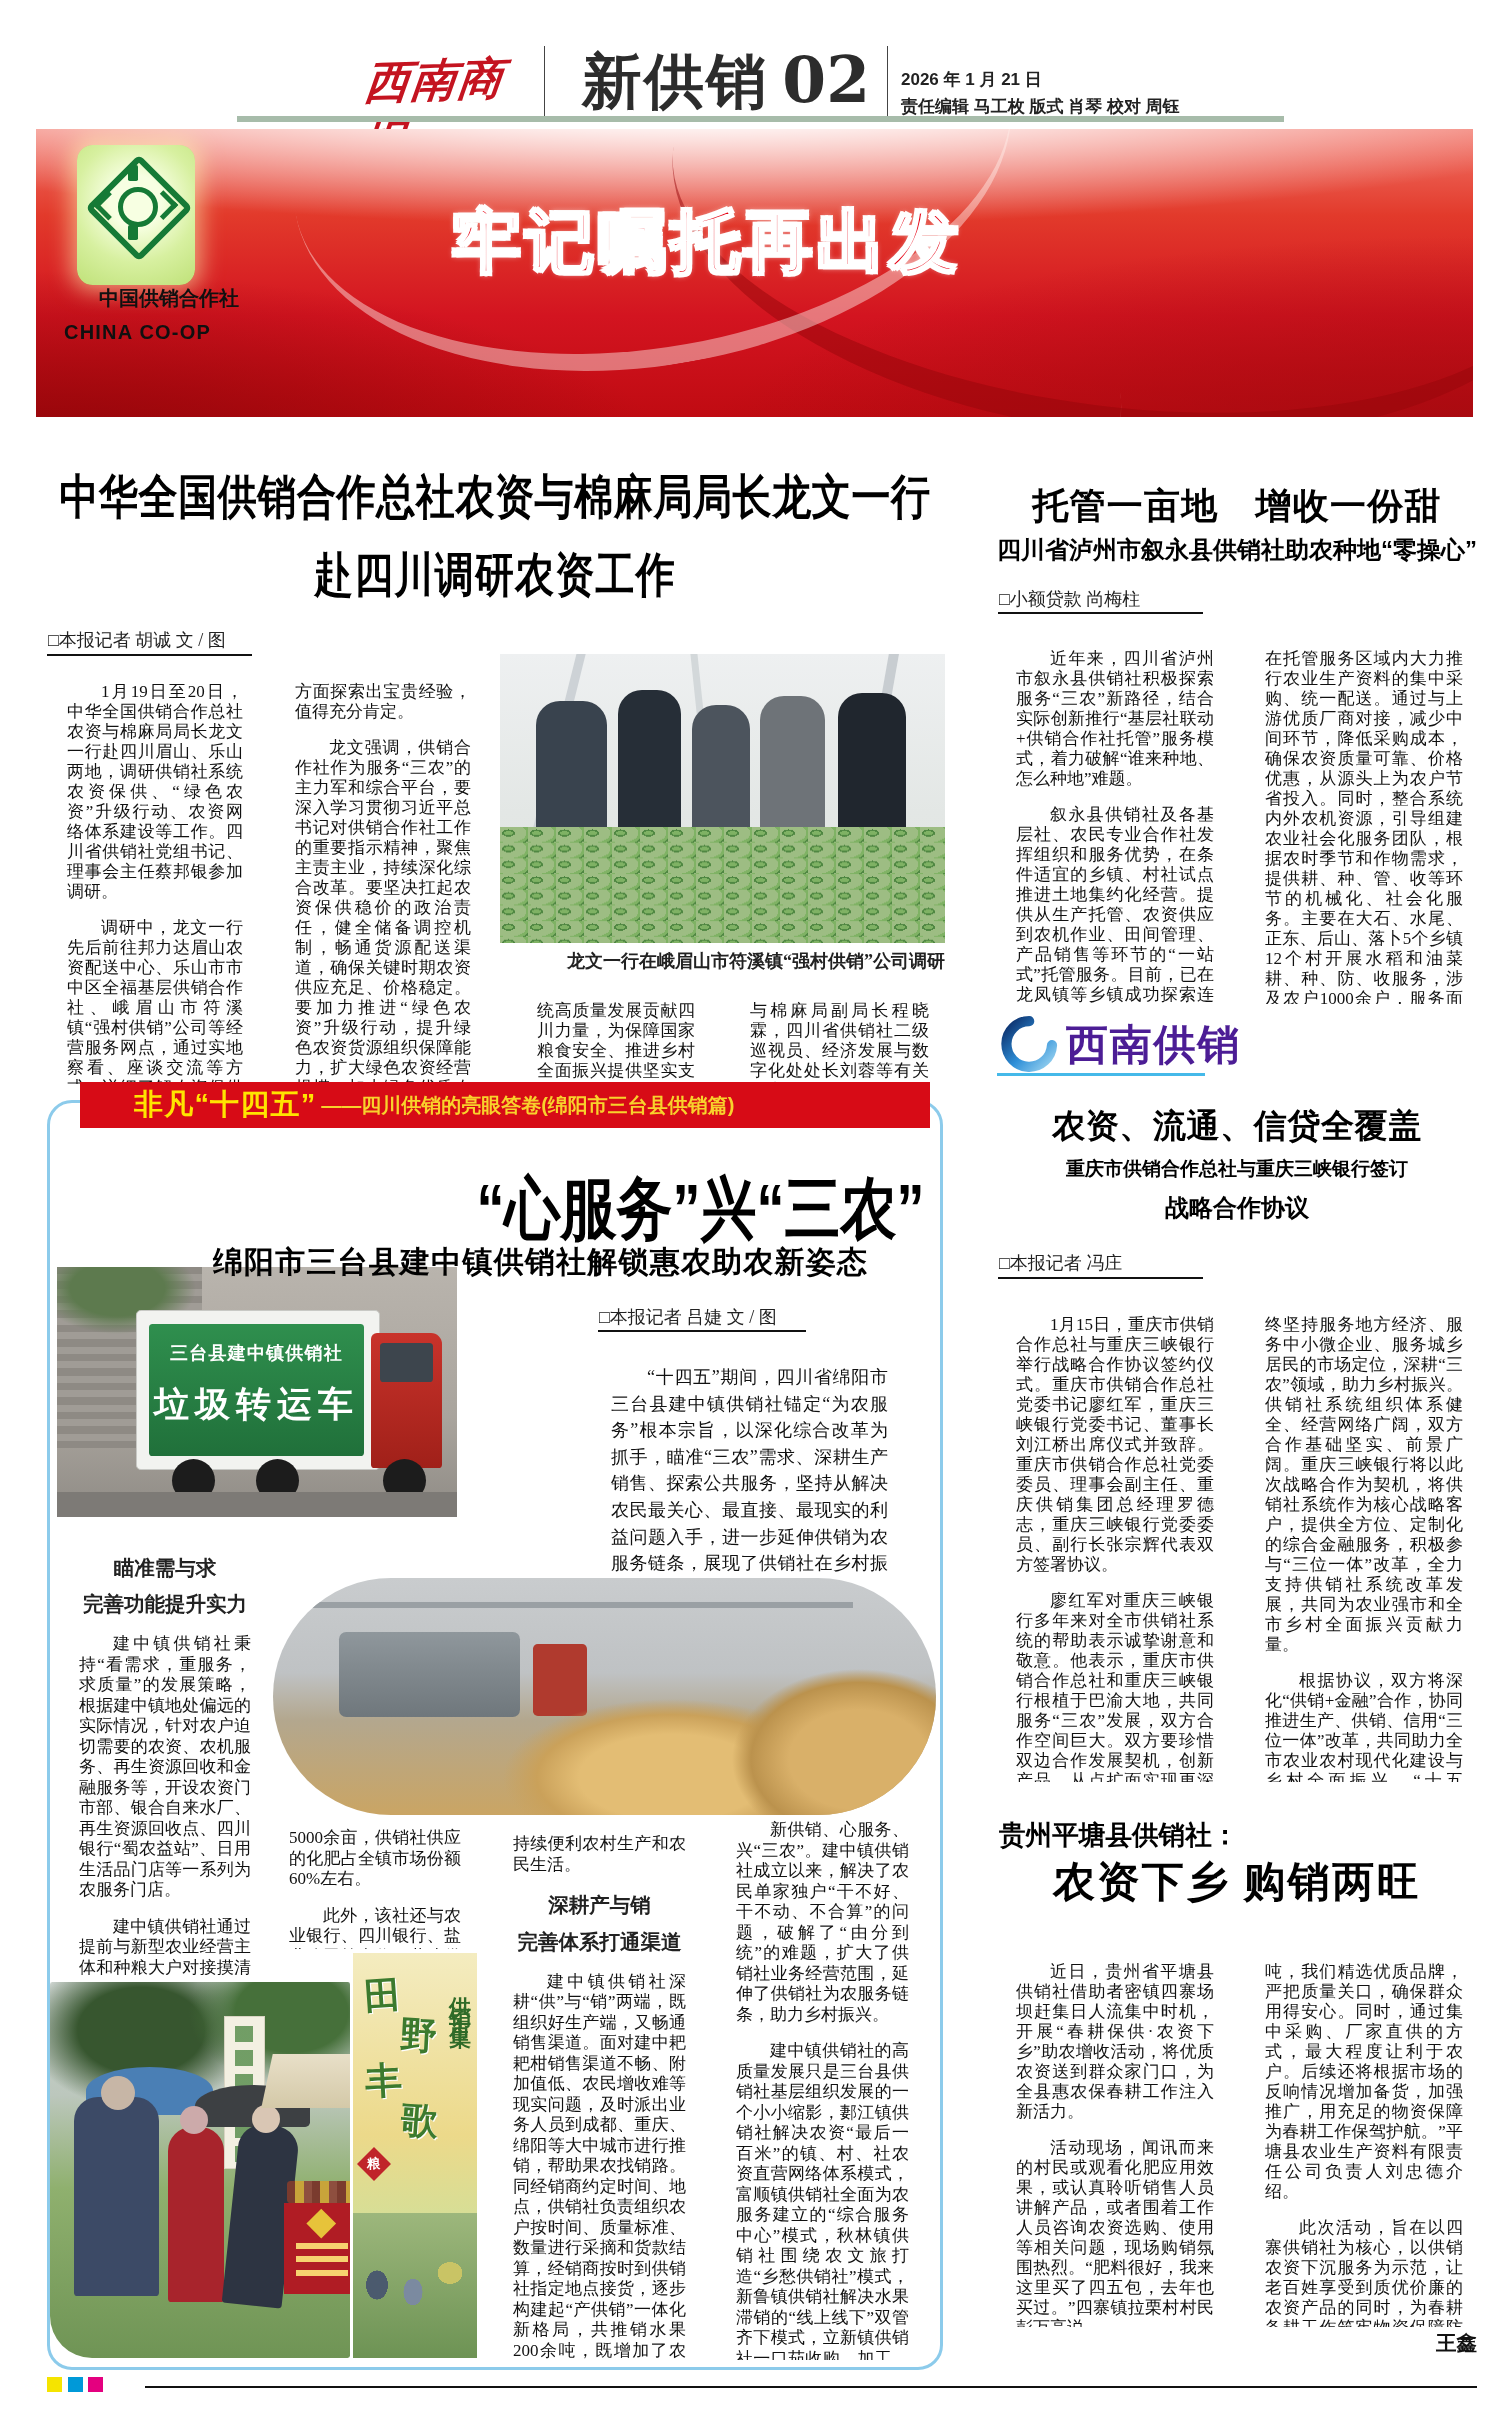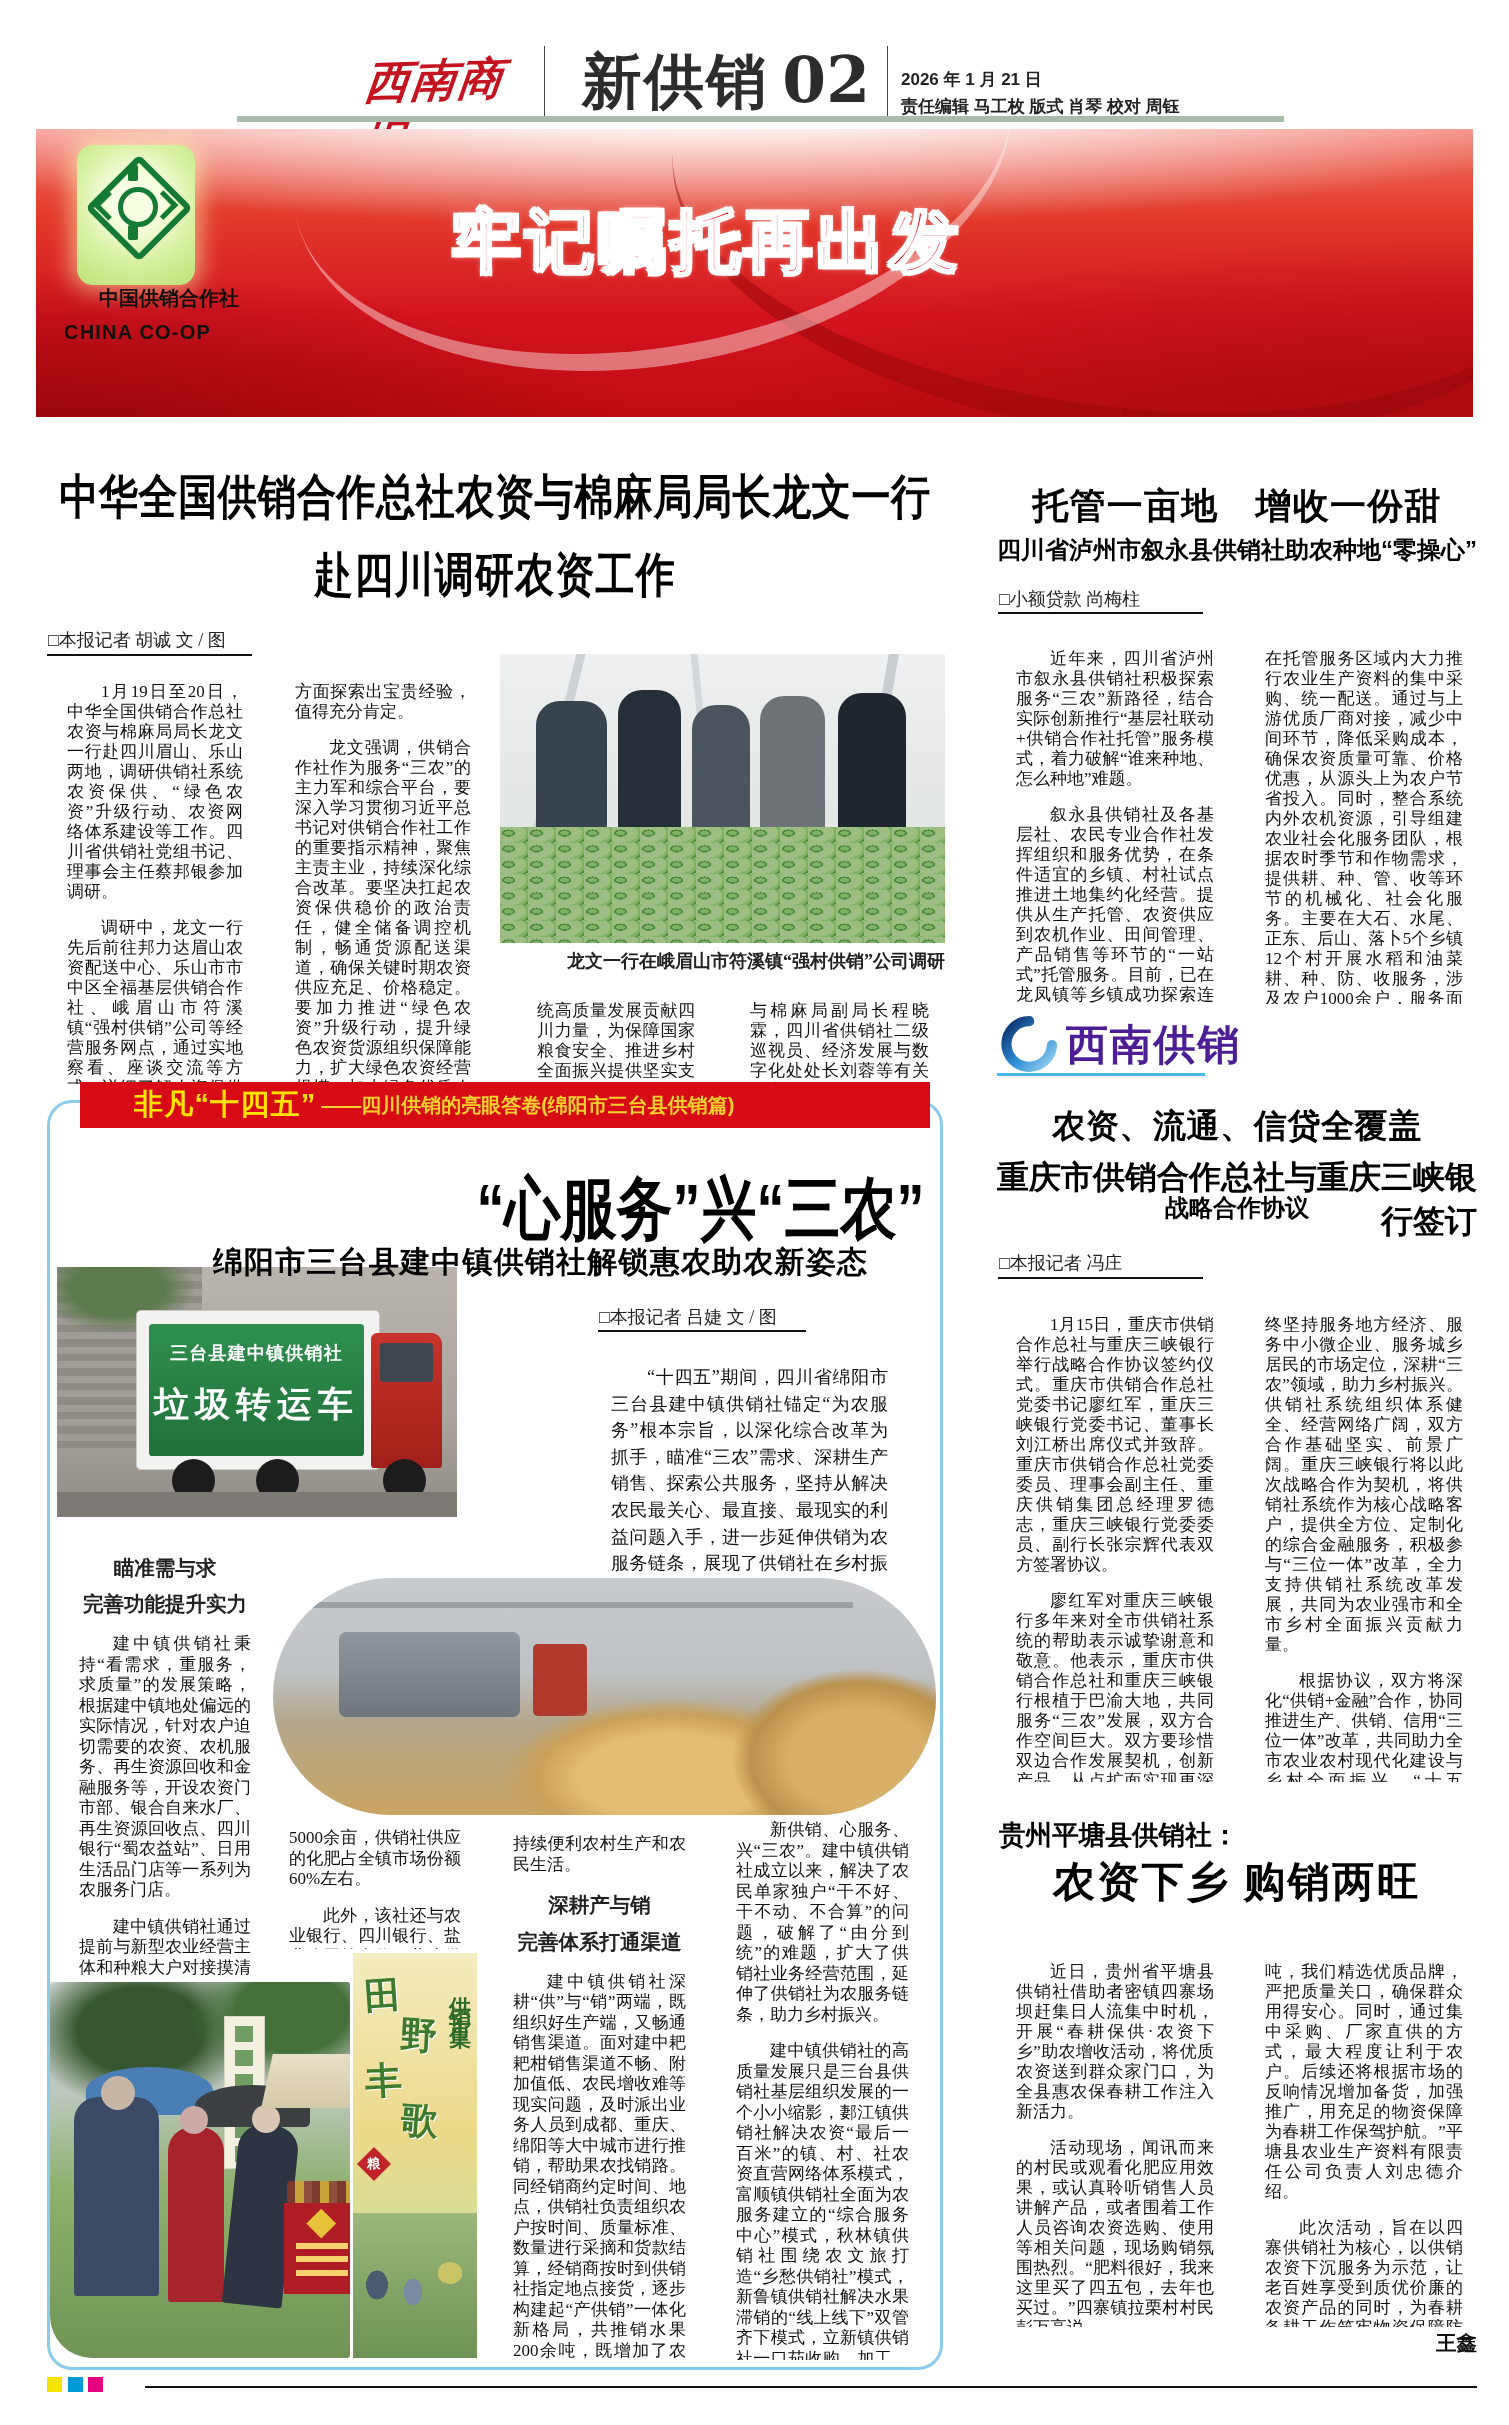--- a/index.html
+++ b/index.html
@@ -142,21 +142,21 @@
             <stop offset="1" stop-color="#9ad3f0"></stop>
       </linearGradient>
         </defs>
       <path d="M52 8 A38 38 0 1 0 90 48" fill="none" stroke="url(#sw)" stroke-width="17" stroke-linecap="round"></path>
     </svg>
   </div>
   <div class="abs" style="left:1066px;top:1017px;font-family:'Liberation Sans',sans-serif;font-weight:900;font-size:42px;color:#4c1d95;letter-spacing:1.8px;">西南供销</div>
   <div class="abs" style="left:997px;top:1073px;width:208px;height:3px;background:#45b9e9;"></div>
 
   <div class="abs serif-title center" style="left:997px;top:1104px;width:480px;font-size:33px;letter-spacing:0.6px;">农资、流通、信贷全覆盖</div>
-  <div class="abs sans-title center" style="left:997px;top:1156px;width:480px;font-size:32px;text-align:right;">重庆市供销合作总社与重庆三峡银行签订</div>
+  <div class="abs sans-title center" style="left:997px;top:1156px;width:480px;font-size:19px;">重庆市供销合作总社与重庆三峡银行签订</div>
   <div class="abs sans-title center" style="left:997px;top:1192px;width:480px;font-size:24px;">战略合作协议</div>
   <div class="abs byline" style="left:999px;top:1251px;">□本报记者 冯庄</div>
   <div class="abs rule" style="left:998px;top:1277px;width:205px;height:2.4px;"></div>
   <div class="abs news-col" style="left:1000px;top:1299px;width:230px;height:483px;">
       <p class="pi">1月15日，重庆市供销合作总社与重庆三峡银行举行战略合作协议签约仪式。重庆市供销合作总社党委书记廖红军，重庆三峡银行党委书记、董事长刘江桥出席仪式并致辞。重庆市供销合作总社党委委员、理事会副主任、重庆供销集团总经理罗德志，重庆三峡银行党委委员、副行长张宗辉代表双方签署协议。</p>
       <p class="pi">廖红军对重庆三峡银行多年来对全市供销社系统的帮助表示诚挚谢意和敬意。他表示，重庆市供销合作总社和重庆三峡银行根植于巴渝大地，共同服务“三农”发展，双方合作空间巨大。双方要珍惜双边合作发展契机，创新产品、从点扩面实现更深层级、更广程度的合作发展。此次签约是双方在新形势下携手共创未来的全新开端，是全市供销社系统深化生产、供销、信用“三位一体”改革的关键举措。希望重庆三峡银行充分发挥金融优势，在农资保供、农业社会化服务、现代流通体系建设、社有企业转型发展等重点领域加大支持，将更多金融资源和服务注入供销社系统，共同打造标志性改革成果。</p>
     </div>
   <div class="abs news-col" style="left:1249px;top:1299px;width:230px;height:483px;">
       <p class="pc">终坚持服务地方经济、服务中小微企业、服务城乡居民的市场定位，深耕“三农”领域，助力乡村振兴。供销社系统组织体系健全、经营网络广阔，双方合作基础坚实、前景广阔。重庆三峡银行将以此次战略合作为契机，将供销社系统作为核心战略客户，提供全方位、定制化的综合金融服务，积极参与“三位一体”改革，全力支持供销社系统改革发展，共同为农业强市和全市乡村全面振兴贡献力量。</p>
       <p class="pi">根据协议，双方将深化“供销+金融”合作，协同推进生产、供销、信用“三位一体”改革，共同助力全市农业农村现代化建设与乡村全面振兴。“十五五”期间，双方将聚焦保障重要农资供给、强化农业生产社会化服务、参与再生资源回收利用网络体系建设、助力农产品流通体系建设、推进县域商业体系建设、推动供销社系统业务数字化转型、支持为农服务龙头企业发展、合作开展金融支农服务等八大领域开展深度合作，探索共建农村普惠金融服务点，创新“供销信贷直通车”等综合金融服务模式，携手打造“供销+金融”为农服务新样板。</p>

